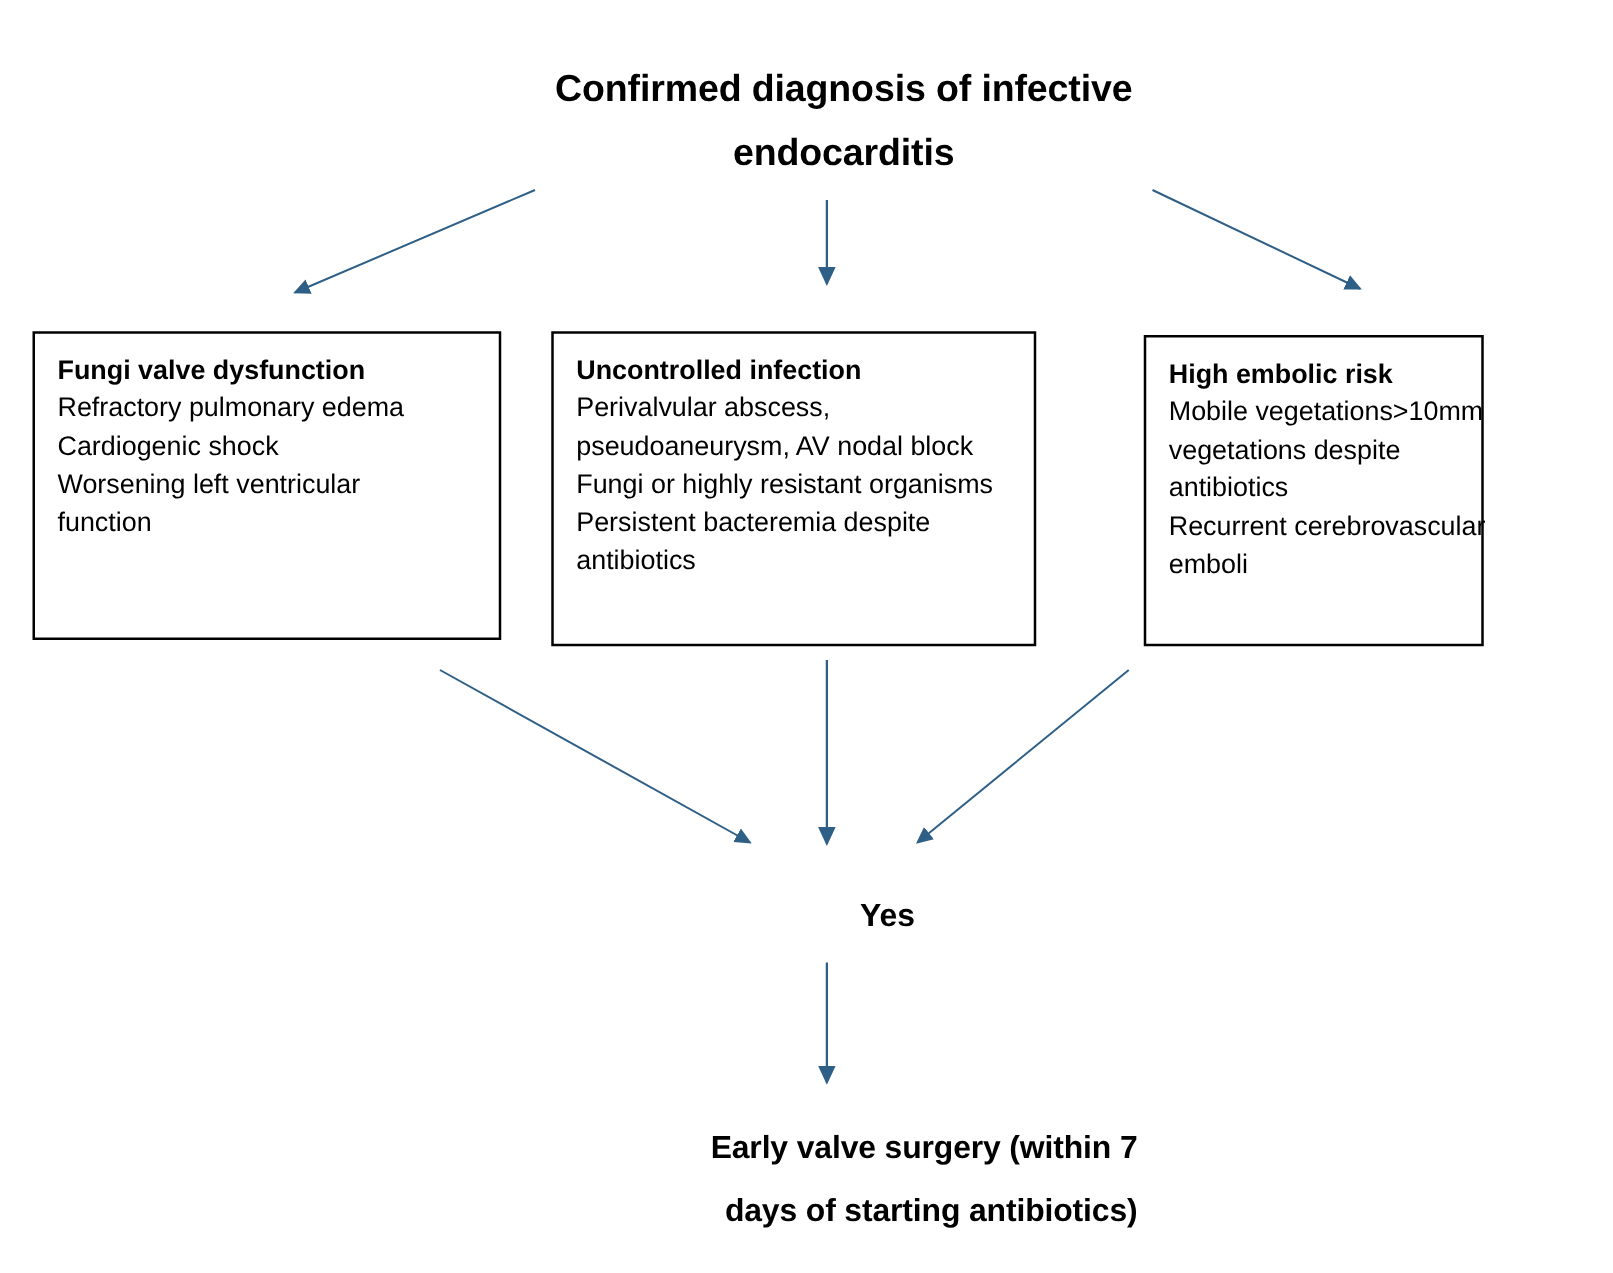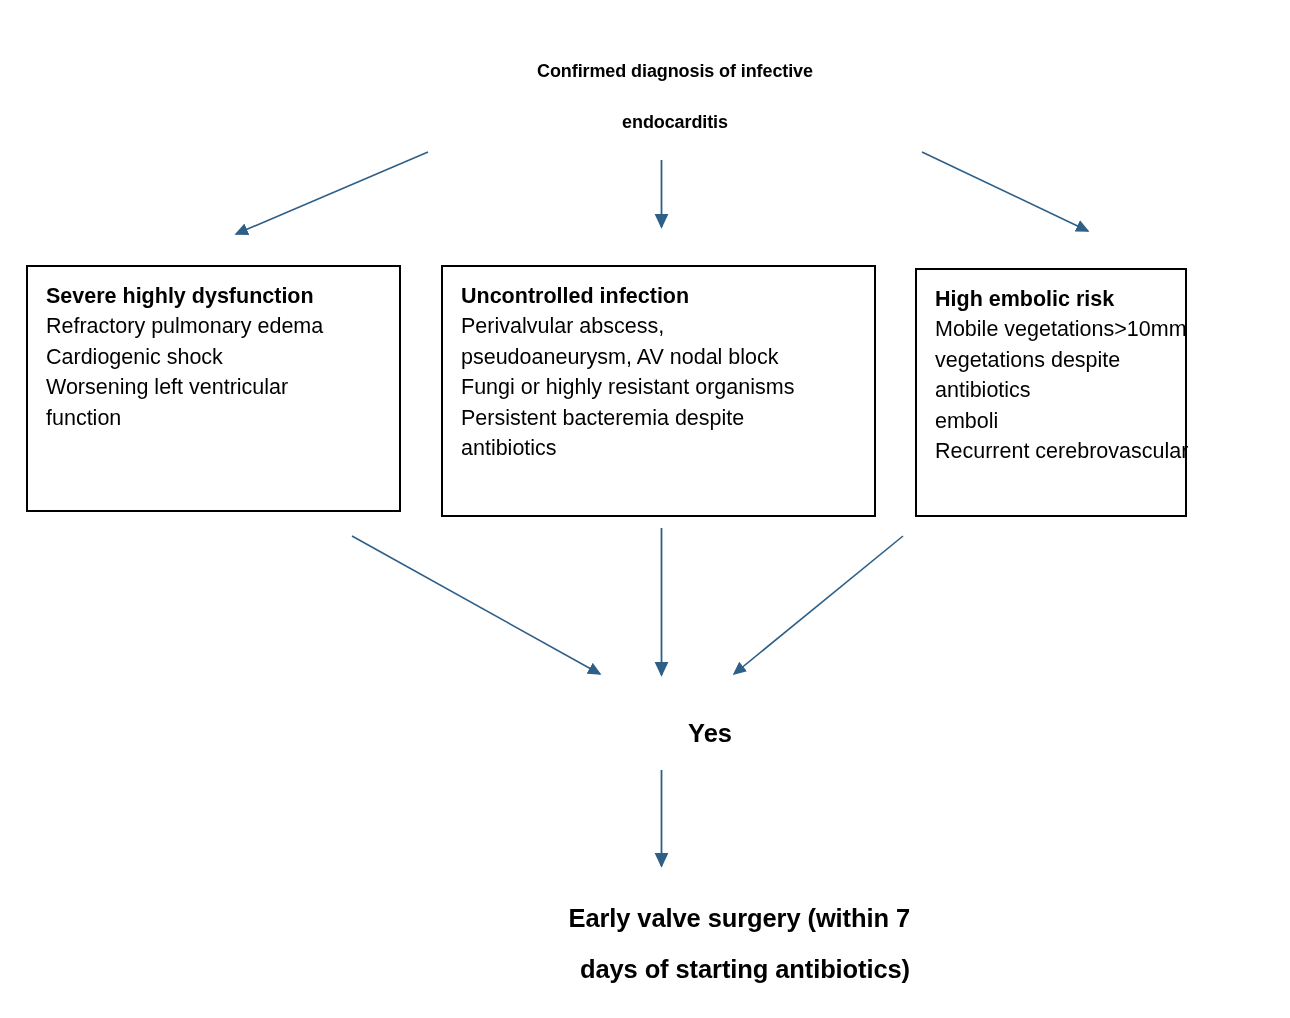--- a/index.html
+++ b/index.html
@@ -29,21 +29,21 @@
   }
 
   
   .title-node {
     position: absolute;
     left: 420px;
     top: 46px;
     width: 510px;
     text-align: center;
     font-weight: bold;
-    font-size: 18px;
+    font-size: 30px;
     line-height: 51px;
     letter-spacing: -0.1px;
   }
   .title-node .tline { display: block; }
 
   
   .crit-box {
     position: absolute;
     border: 2px solid #000000;
     background: #ffffff;
@@ -59,21 +59,21 @@
     white-space: nowrap;
   }
   .crit-line {
     font-weight: normal;
     font-size: 21.5px;
     line-height: 30.5px;
     white-space: nowrap;
   }
 
   #box-severe  { left: 26px;  top: 265px; width: 375px; height: 247px; }
-  #box-uncontrolled { left: 441px; top: 265px; width: 435px; height: 252px; }
+  #box-uncontrolled { left: 441px; top: 265px; width: 388px; height: 252px; }
   #box-embolic { left: 915px; top: 268px; width: 272px; height: 249px; }
 
   
   .yes-node {
     position: absolute;
     left: 592px;
     top: 716px;
     width: 140px;
     text-align: right;
     font-weight: bold;
@@ -136,21 +136,21 @@
     </g>
   </svg>
 
   <div class="title-node">
     <span class="tline">Confirmed diagnosis of infective</span>
     <span class="tline">endocarditis</span>
   </div>
 
   <div class="crit-box" id="box-severe">
     <div class="crit-inner">
-      <div class="crit-heading">Severe highly dysfunction</div>
+      <div class="crit-heading">Fungi valve dysfunction</div>
       <div class="crit-line">Refractory pulmonary edema</div>
       <div class="crit-line">Cardiogenic shock</div>
       <div class="crit-line">Worsening left ventricular</div>
       <div class="crit-line">function</div>
     </div>
   </div>
 
   <div class="crit-box" id="box-uncontrolled">
     <div class="crit-inner">
       <div class="crit-heading">Uncontrolled infection</div>
@@ -161,22 +161,22 @@
       <div class="crit-line">antibiotics</div>
     </div>
   </div>
 
   <div class="crit-box" id="box-embolic">
     <div class="crit-inner">
       <div class="crit-heading">High embolic risk</div>
       <div class="crit-line">Mobile vegetations&gt;10mm</div>
       <div class="crit-line">vegetations despite</div>
       <div class="crit-line">antibiotics</div>
+      <div class="crit-line">Recurrent cerebrovascular</div>
       <div class="crit-line">emboli</div>
-      <div class="crit-line">Recurrent cerebrovascular</div>
     </div>
   </div>
 
   <div class="yes-node">Yes</div>
 
   <div class="outcome-node">
     <span class="tline">Early valve surgery (within 7</span>
     <span class="tline">days of starting antibiotics)</span>
   </div>
 

